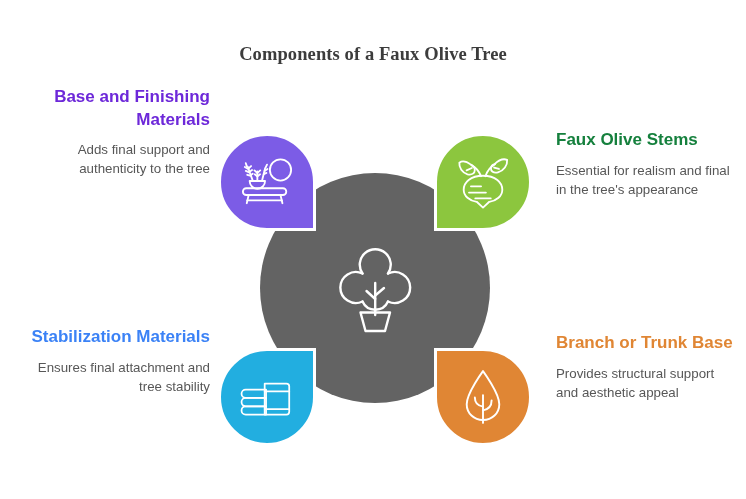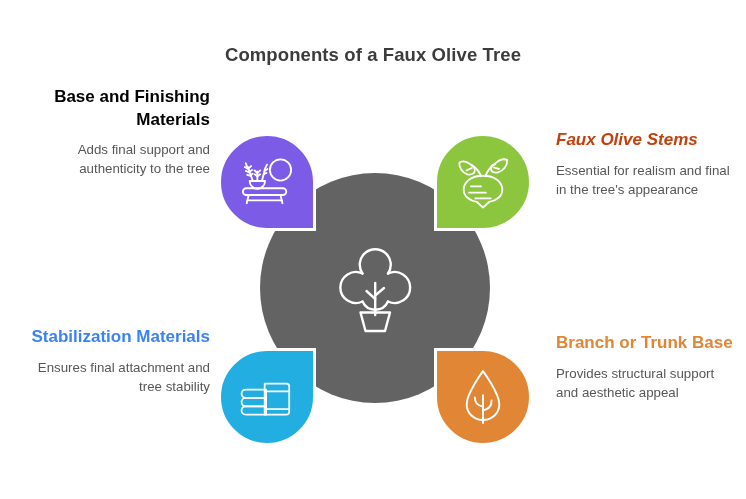--- a/index.html
+++ b/index.html
@@ -26,20 +26,21 @@
   .title {
     position: absolute;
     left: 0;
     top: 44px;
     width: 746px;
     text-align: center;
     font-size: 18.5px;
     font-weight: bold;
     color: #3c3c3c;
     letter-spacing: 0.1px;
+    font-family: Liberation Serif, serif;
   }
 
   
   .center-circle {
     position: absolute;
     left: 260px;
     top: 173px;
     width: 230px;
     height: 230px;
     border-radius: 50%;
@@ -104,27 +105,27 @@
     margin: 0;
   }
   .block .desc {
     font-size: 13.3px;
     color: #575757;
     line-height: 1.45;
     margin: 9px 0 0 0;
   }
 
   .block-tl { left: 14px; top: 86px; width: 196px; text-align: right; }
-  .block-tl .heading { color: #000000; }
+  .block-tl .heading { color: #6d28d9; }
 
   .block-bl { left: 14px; top: 326px; width: 196px; text-align: right; }
   .block-bl .heading { color: #3b82f6; }
 
   .block-tr { left: 556px; top: 129px; width: 182px; text-align: left; }
-  .block-tr .heading { color: #c2410c; font-style: italic; }
+  .block-tr .heading { color: #15803d; }
 
   .block-br { left: 556px; top: 332px; width: 182px; text-align: left; }
   .block-br .heading { color: #E08634; }
 </style>
 </head>
 <body>
 
 <div class="canvas">
 
   <div class="title">Components of a Faux Olive Tree</div>

